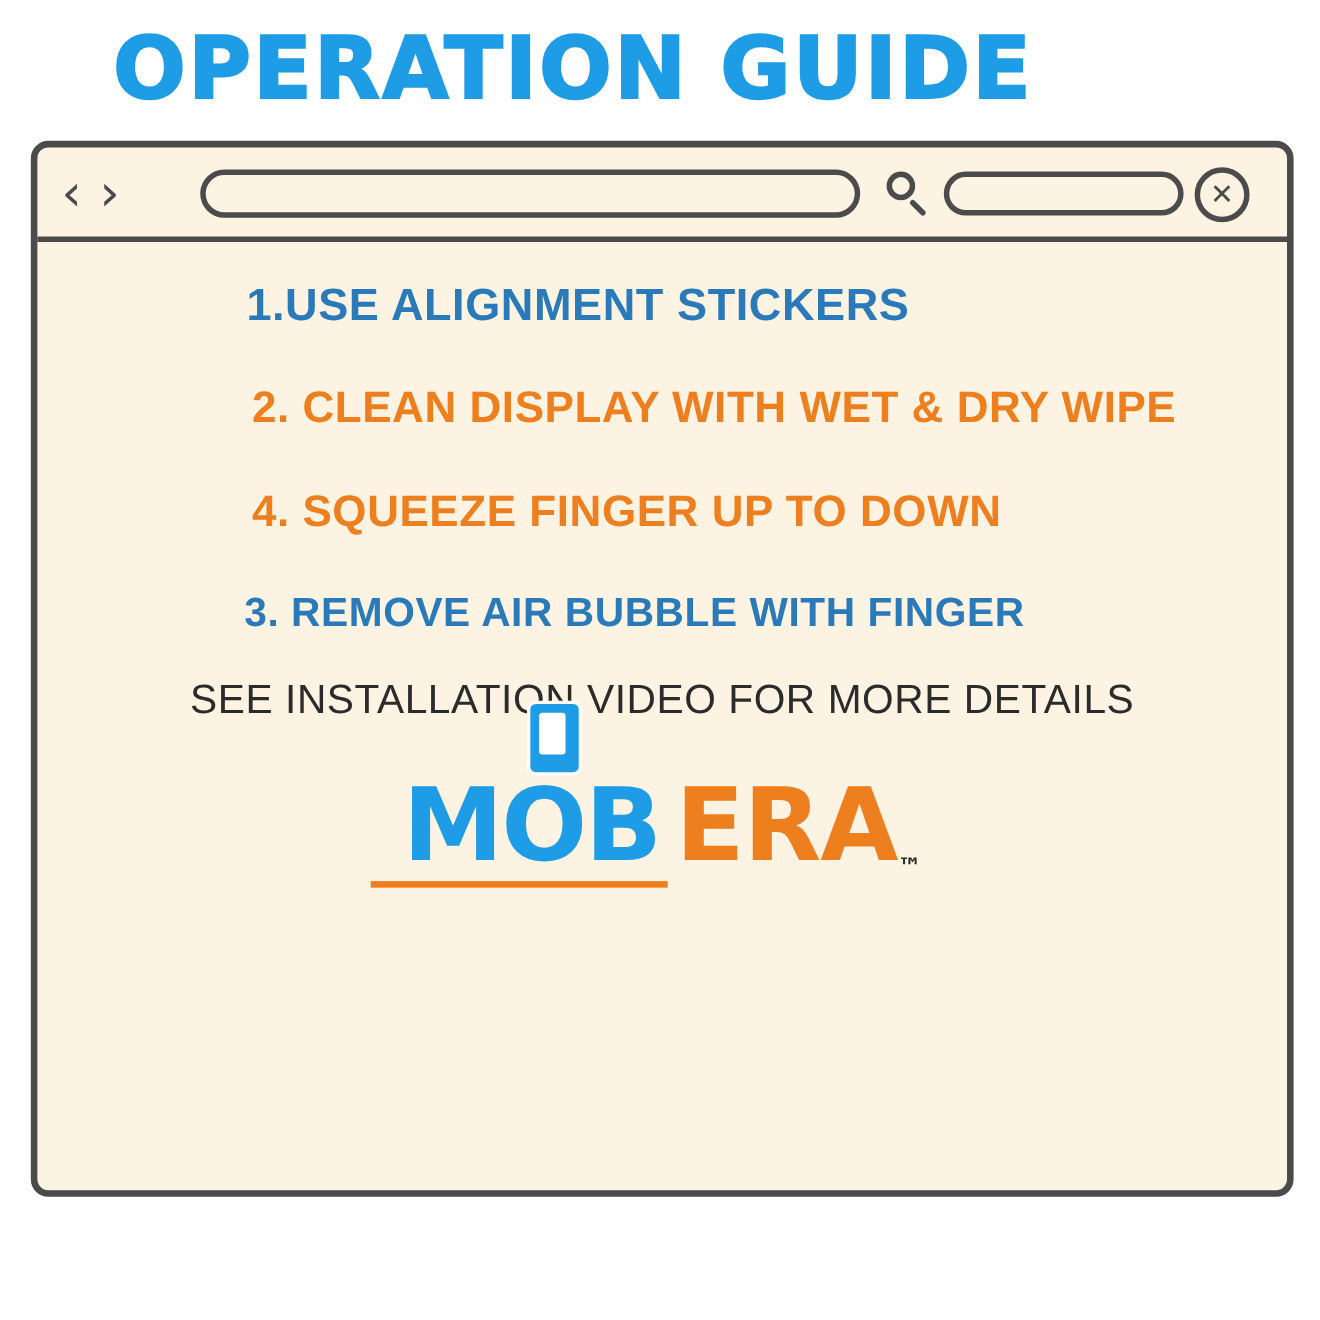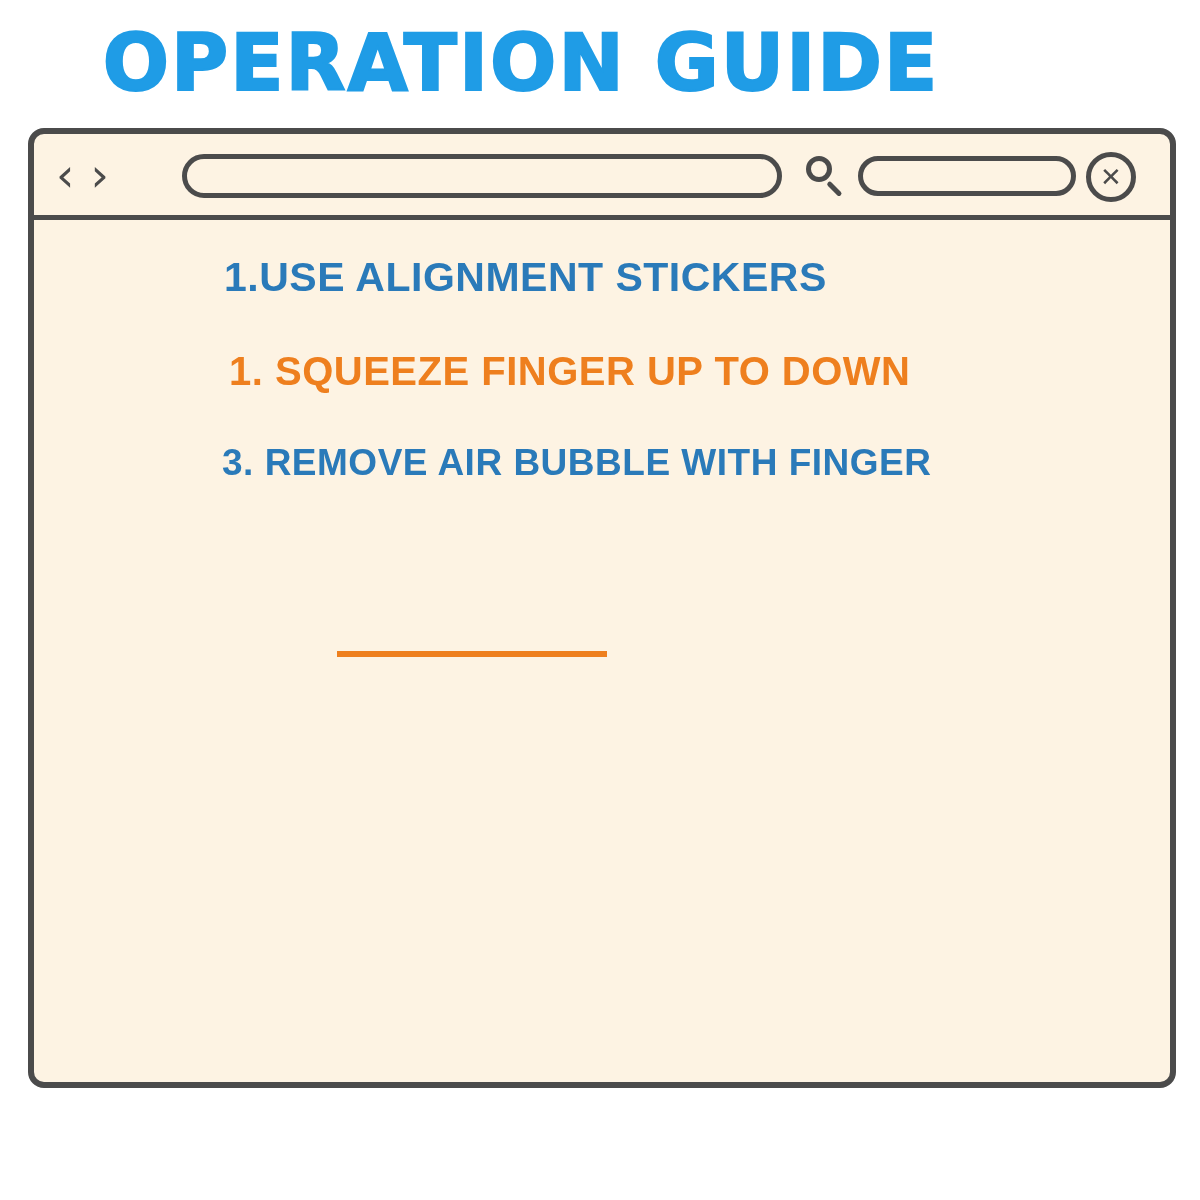--- a/index.html
+++ b/index.html
@@ -272,22 +272,30 @@
 
     <div class="close-btn">
       <div class="x">✕</div>
     </div>
 
   </div>
 
   <div class="content">
 
     <p class="step blue s1">1.USE ALIGNMENT STICKERS</p>
-    <p class="step orange s4">1. SQUEEZE FINGER UP TO DOWN</p>
+    <p class="step orange s2">2. CLEAN DISPLAY WITH WET &amp; DRY WIPE</p>
+    <p class="step orange s4">4. SQUEEZE FINGER UP TO DOWN</p>
     <p class="step blue s5">3. REMOVE AIR BUBBLE WITH FINGER</p>
 
+    <div class="footnote">SEE INSTALLATION VIDEO FOR MORE DETAILS</div>
 
     <div class="logo">
+      <div class="logo-inner">
+        <span class="logo-mob">MOB</span>
+        <span class="phone-badge"></span>
+        <span class="logo-era">ERA</span>
+        <span class="tm">™</span>
+      </div>
       <div class="logo-underline"></div>
     </div>
 
   </div>
 </div>
 
 </body></html>

